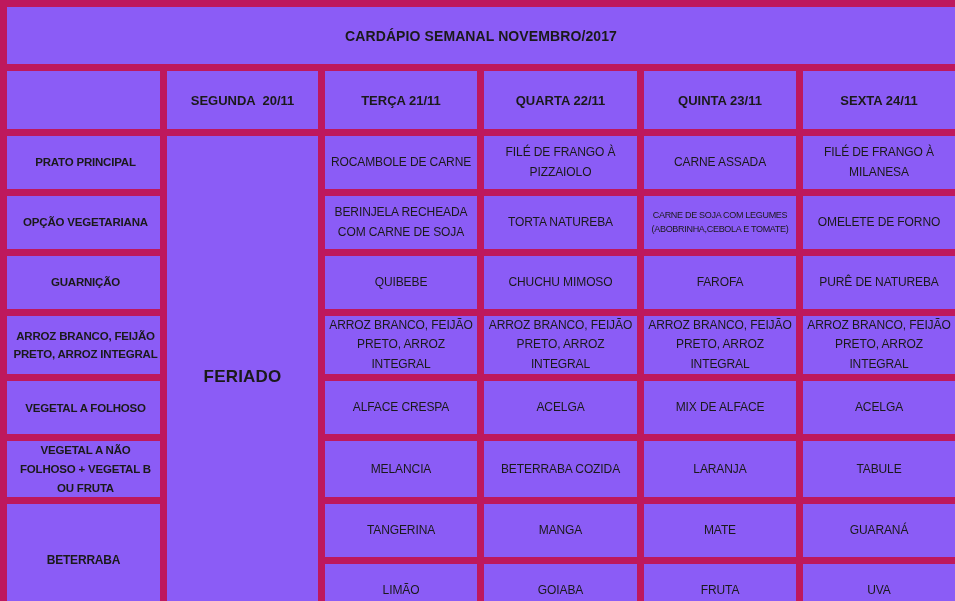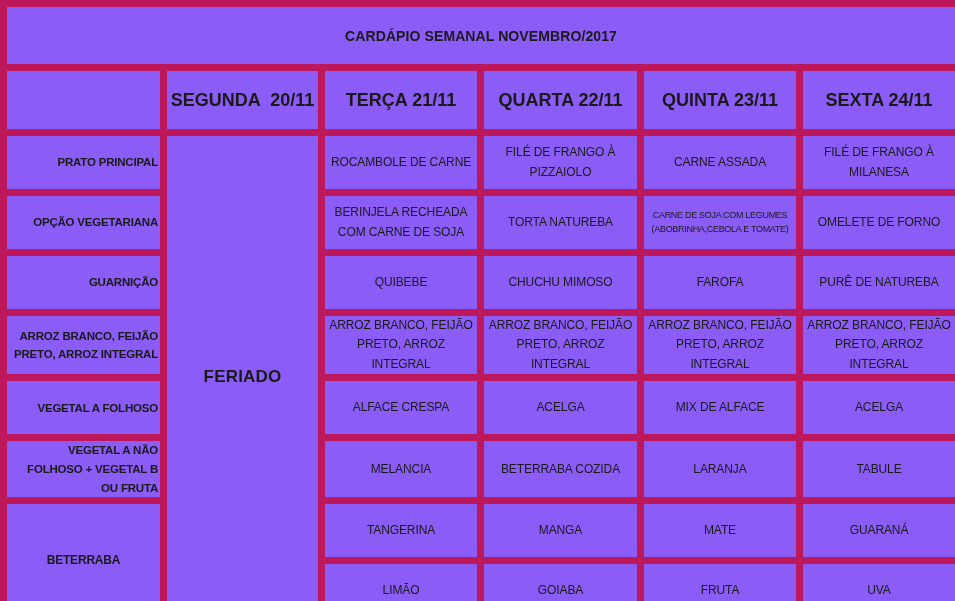--- a/index.html
+++ b/index.html
@@ -28,26 +28,26 @@
   }
   tr.title-row td {
     height: 57px;
     font-weight: bold;
     font-size: 14px;
     letter-spacing: 0.1px;
   }
   tr.header-row th {
     height: 58px;
     font-weight: bold;
-    font-size: 18px;
+    font-size: 13px;
     white-space: pre-wrap;
   }
   tr.body-row { height: 60px; }
   td.row-label {
-    text-align: right;
+    text-align: center;
     padding-left: 6px;
     padding-right: 2px;
     font-weight: bold;
     font-size: 11.5px;
     letter-spacing: -0.2px;
     white-space: pre-wrap;
     line-height: 1.62;
   }
   td.row-label-center {
     text-align: center;

